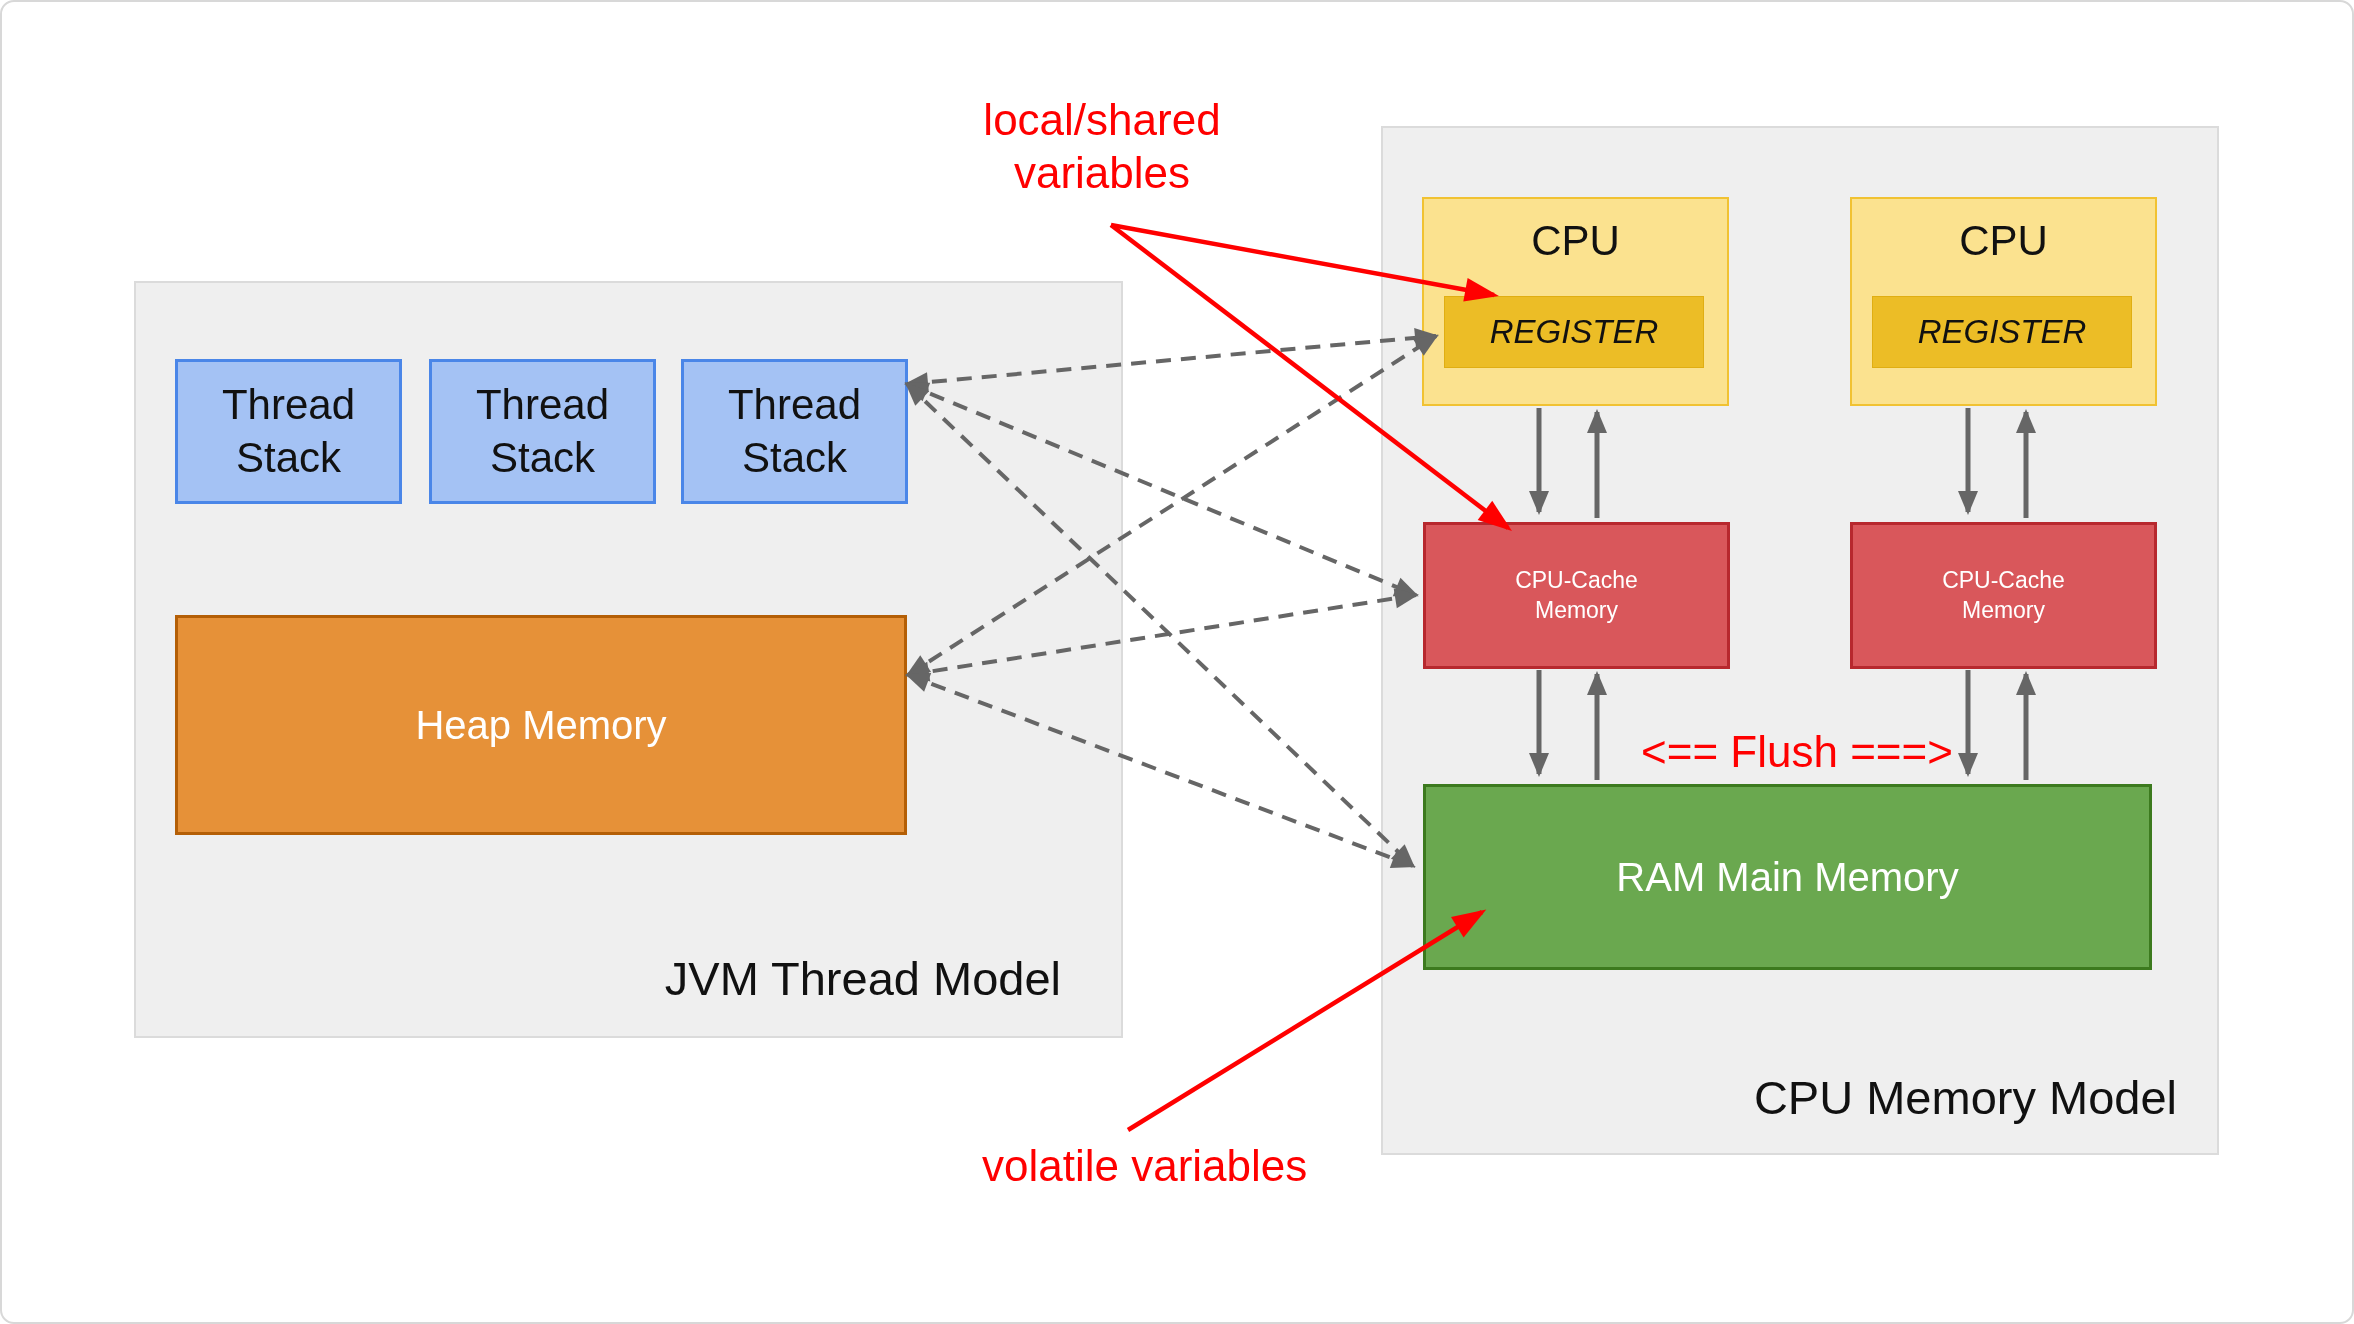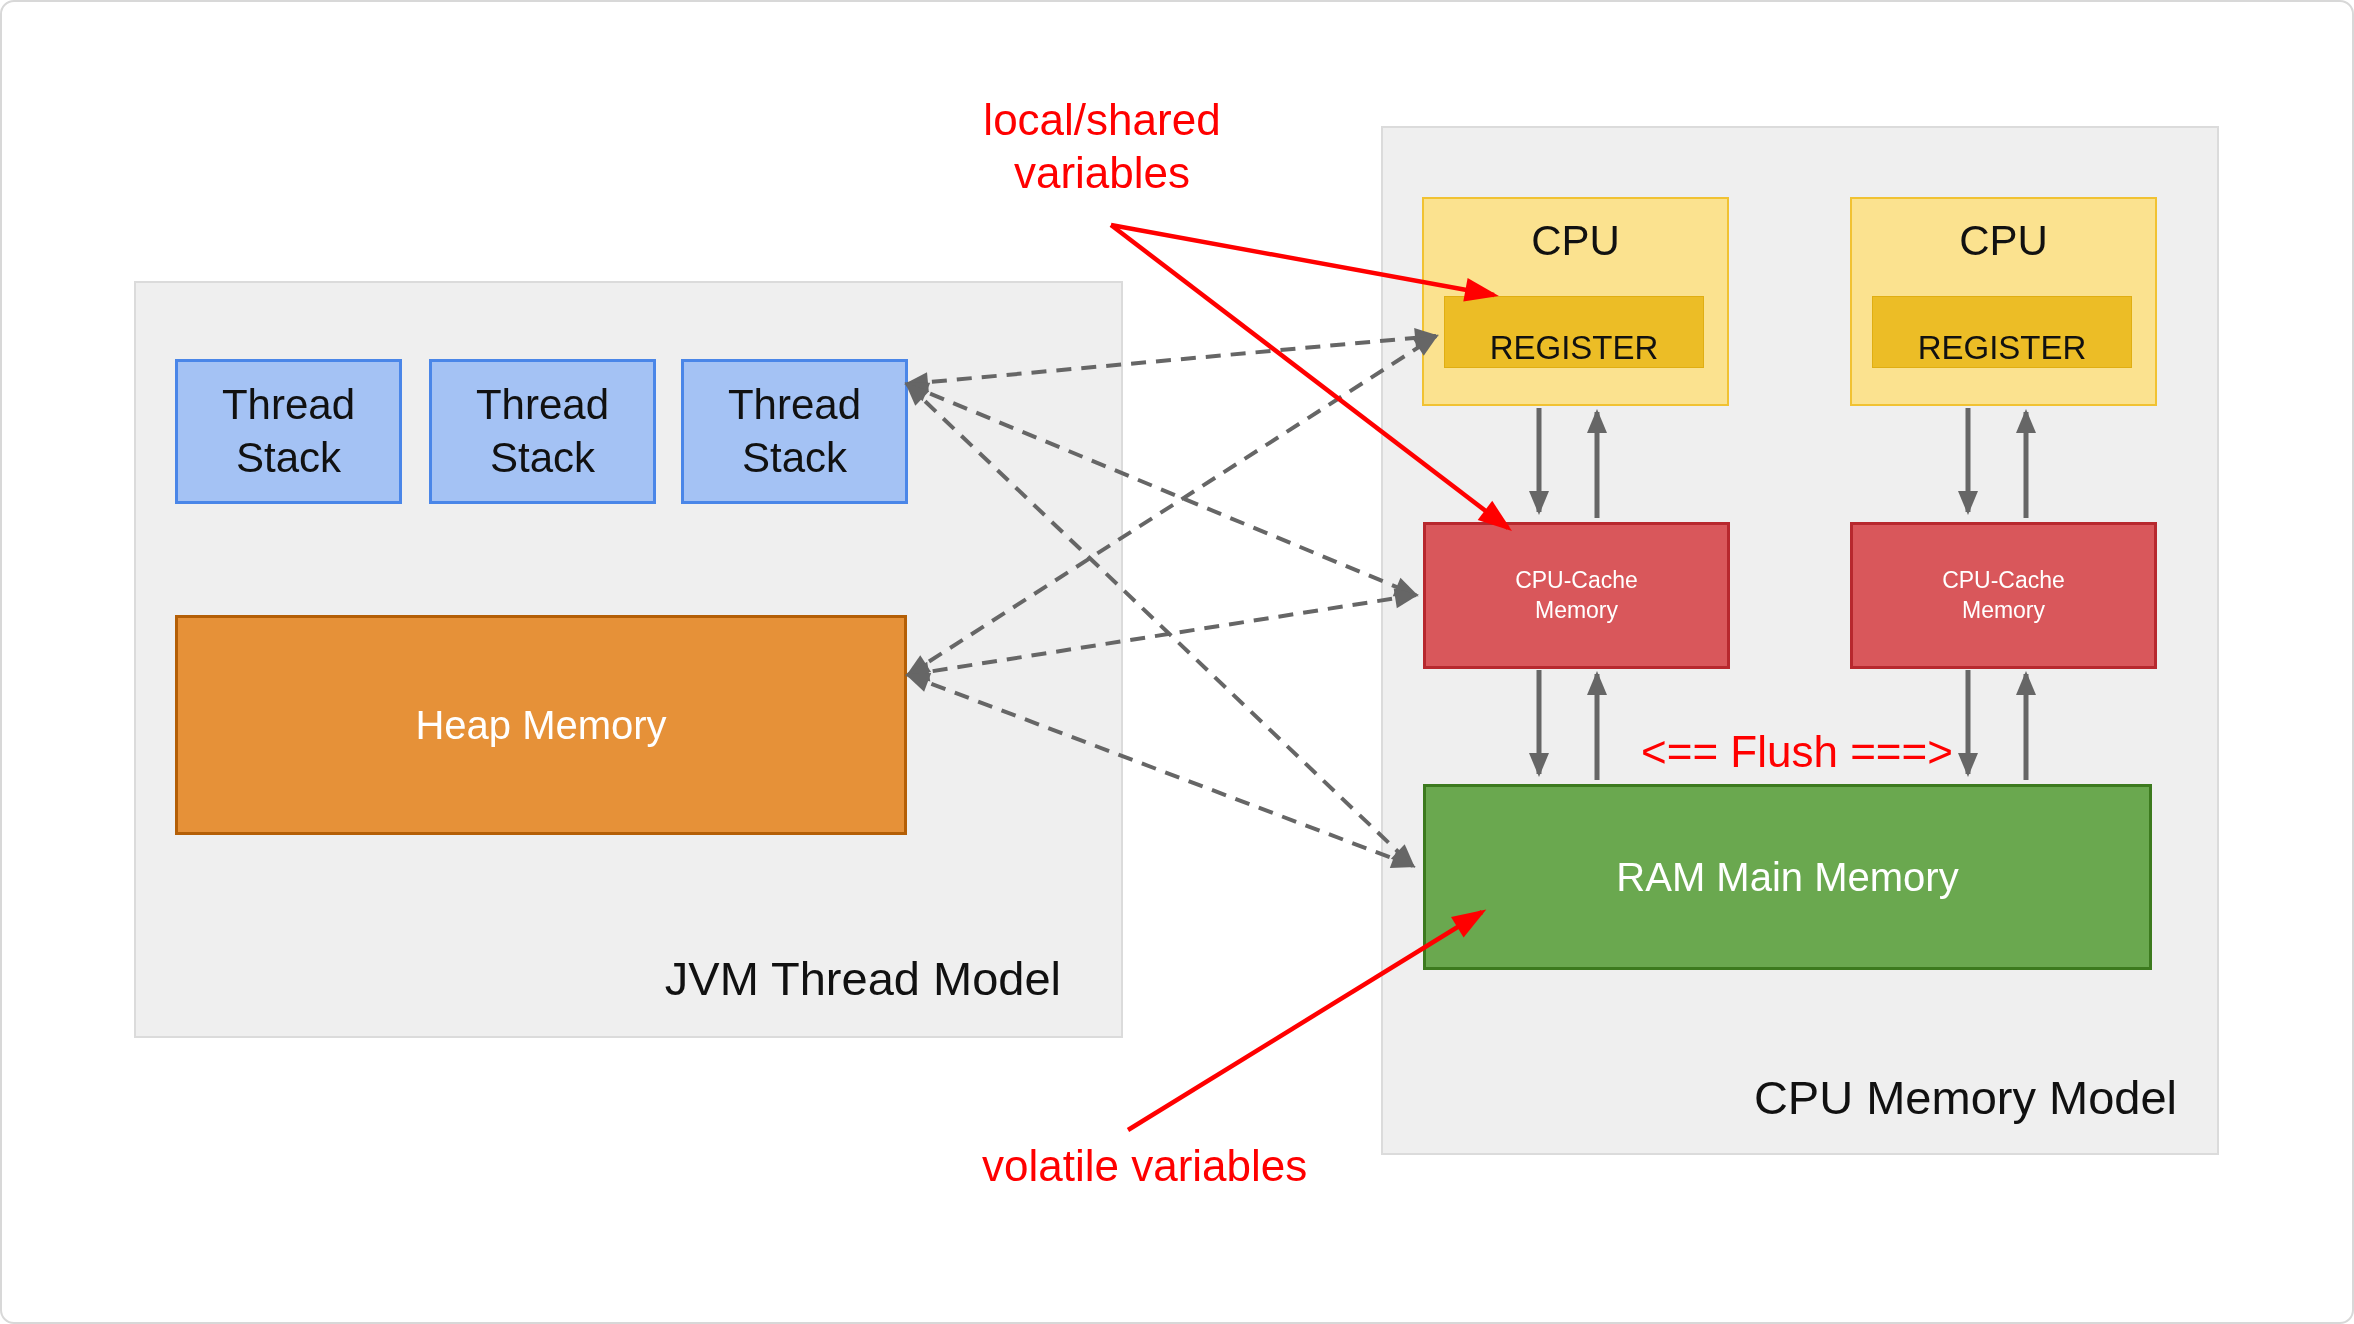--- a/index.html
+++ b/index.html
@@ -56,22 +56,22 @@
     background:var(--cpu-fill);border:2px solid var(--cpu-border);
   }
   .cpu-box-1{left:39px;} .cpu-box-2{left:467px;}
   .cpu-title{
     position:absolute;top:18px;left:0;width:100%;text-align:center;
     font-size:42px;color:var(--text-dark);
   }
   .register{
     position:absolute;left:20px;top:97px;width:260px;height:72px;
     background:var(--register-fill);border:1px solid var(--register-border);
-    display:flex;align-items:flex-end;justify-content:center;
-    font-size:33px;color:var(--text-dark);
+    display:flex;align-items:center;justify-content:center;
+    font-size:33px;color:var(--text-dark);font-style:italic;
   }
   .cache{
     top:394px;width:307px;height:147px;
     background:var(--cache-fill);border:3px solid var(--cache-border);
     font-size:23px;line-height:1.3;color:var(--text-light);
   }
   .cache-1{left:40px;} .cache-2{left:467px;}
   .ram{
     left:40px;top:656px;width:729px;height:186px;
     background:var(--ram-fill);border:3px solid var(--ram-border);

